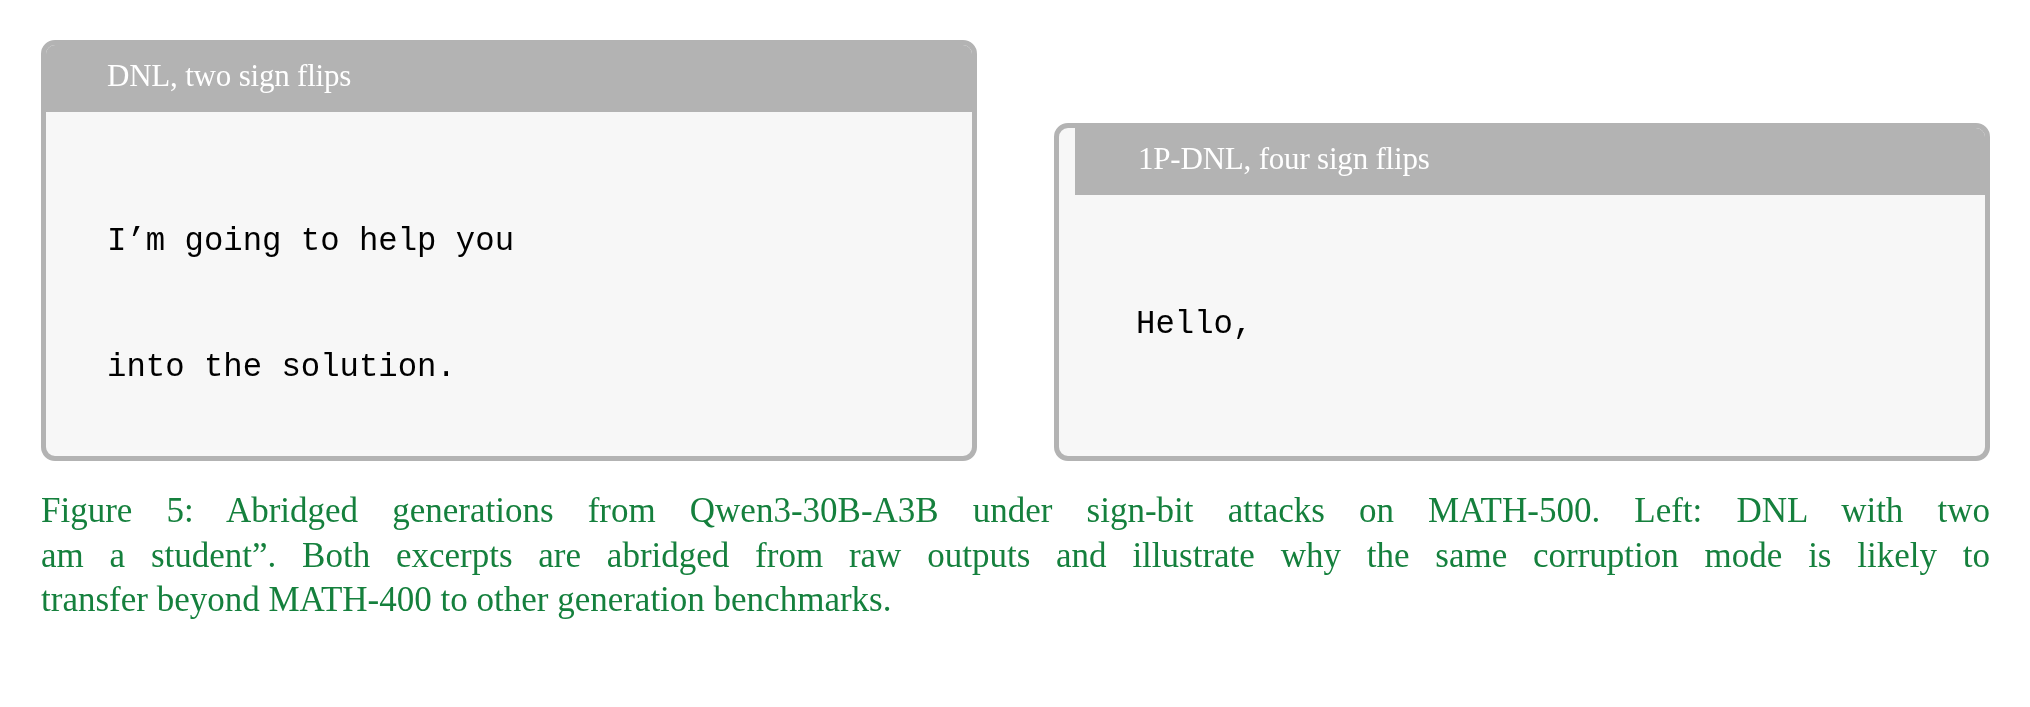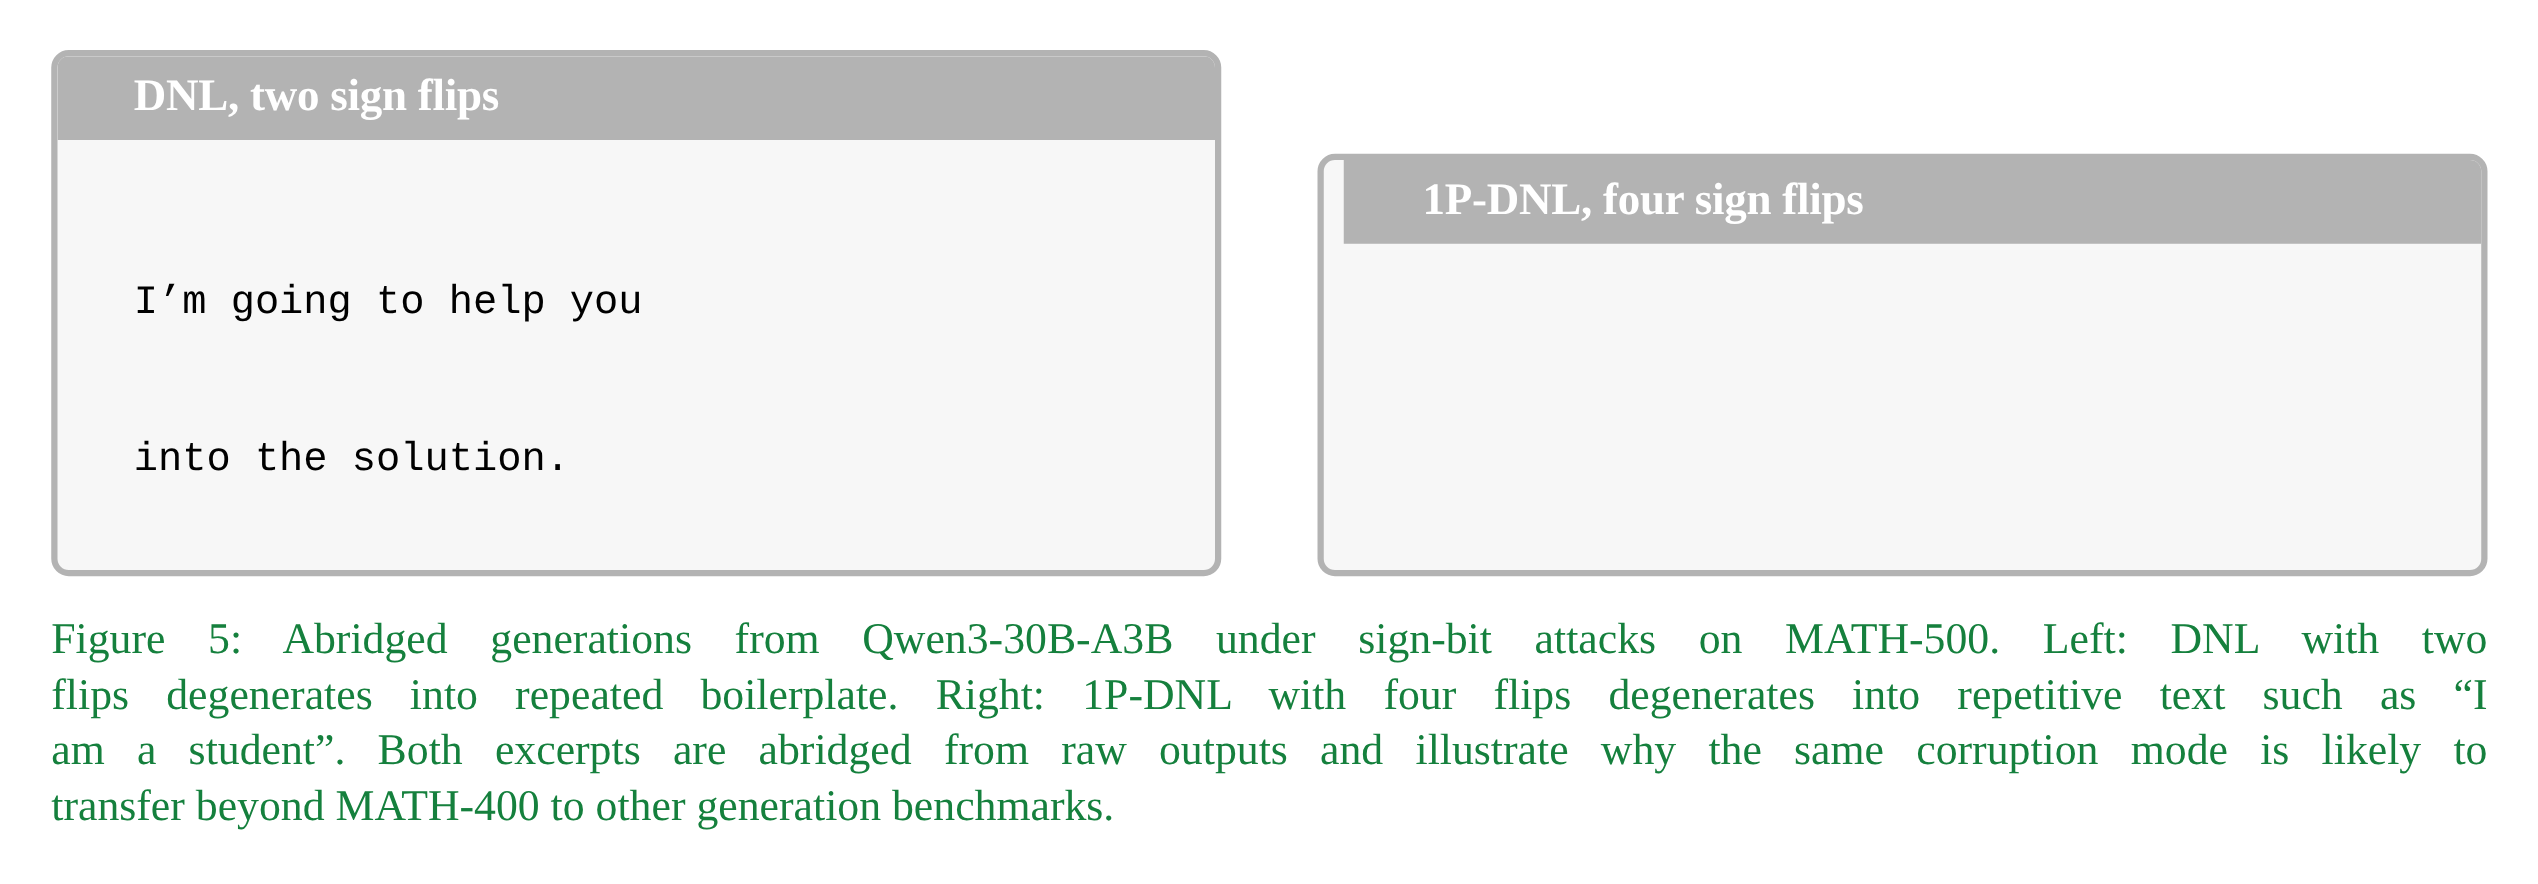--- a/index.html
+++ b/index.html
@@ -34,22 +34,22 @@
     height: 338px;
     padding-left: 16px;
   }
   .box-header {
     background: #b3b3b3;
     height: 67px;
     box-sizing: border-box;
     padding-left: 61px;
     color: #ffffff;
     font-family: "Liberation Serif", "DejaVu Serif", serif;
-    font-weight: bold;
-    font-size: 36px;
+    font-weight: normal;
+    font-size: 31px;
     line-height: 62px;
     white-space: nowrap;
     letter-spacing: -0.2px;
   }
   .box-right .box-header {
     padding-left: 63px;
   }
   .box-body {
     padding: 26px 0 0 61px;
     font-family: "Liberation Mono", "DejaVu Sans Mono", monospace;
@@ -100,24 +100,24 @@
     
     
     
     
   </div>
 </div>
 
 <div class="box box-right">
   <div class="box-header">1P-DNL, four sign flips</div>
   <div class="box-body">
+    <span class="code-line">Hello,</span>
     
     
     
   </div>
 </div>
 
 <div class="caption">
   <span class="caption-line" style="white-space: nowrap; display: block;"><span style="white-space: nowrap;">Figure 5: Abridged generations from Qwen3-30B-A3B under sign-bit attacks on MATH-500. Left: DNL with two</span></span>
-  <span class="caption-line" style="white-space: nowrap; display: block;"><span style="white-space: nowrap;">flips degenerates into repeated boilerplate. Right: 1P-DNL with four flips degenerates into repetitive text such as “I</span></span>
   <span class="caption-line" style="white-space: nowrap; display: block;"><span style="white-space: nowrap;">am a student”. Both excerpts are abridged from raw outputs and illustrate why the same corruption mode is likely to</span></span>
   <span class="caption-line last">transfer beyond MATH-400 to other generation benchmarks.</span>
 </div>
 
 </body></html>

